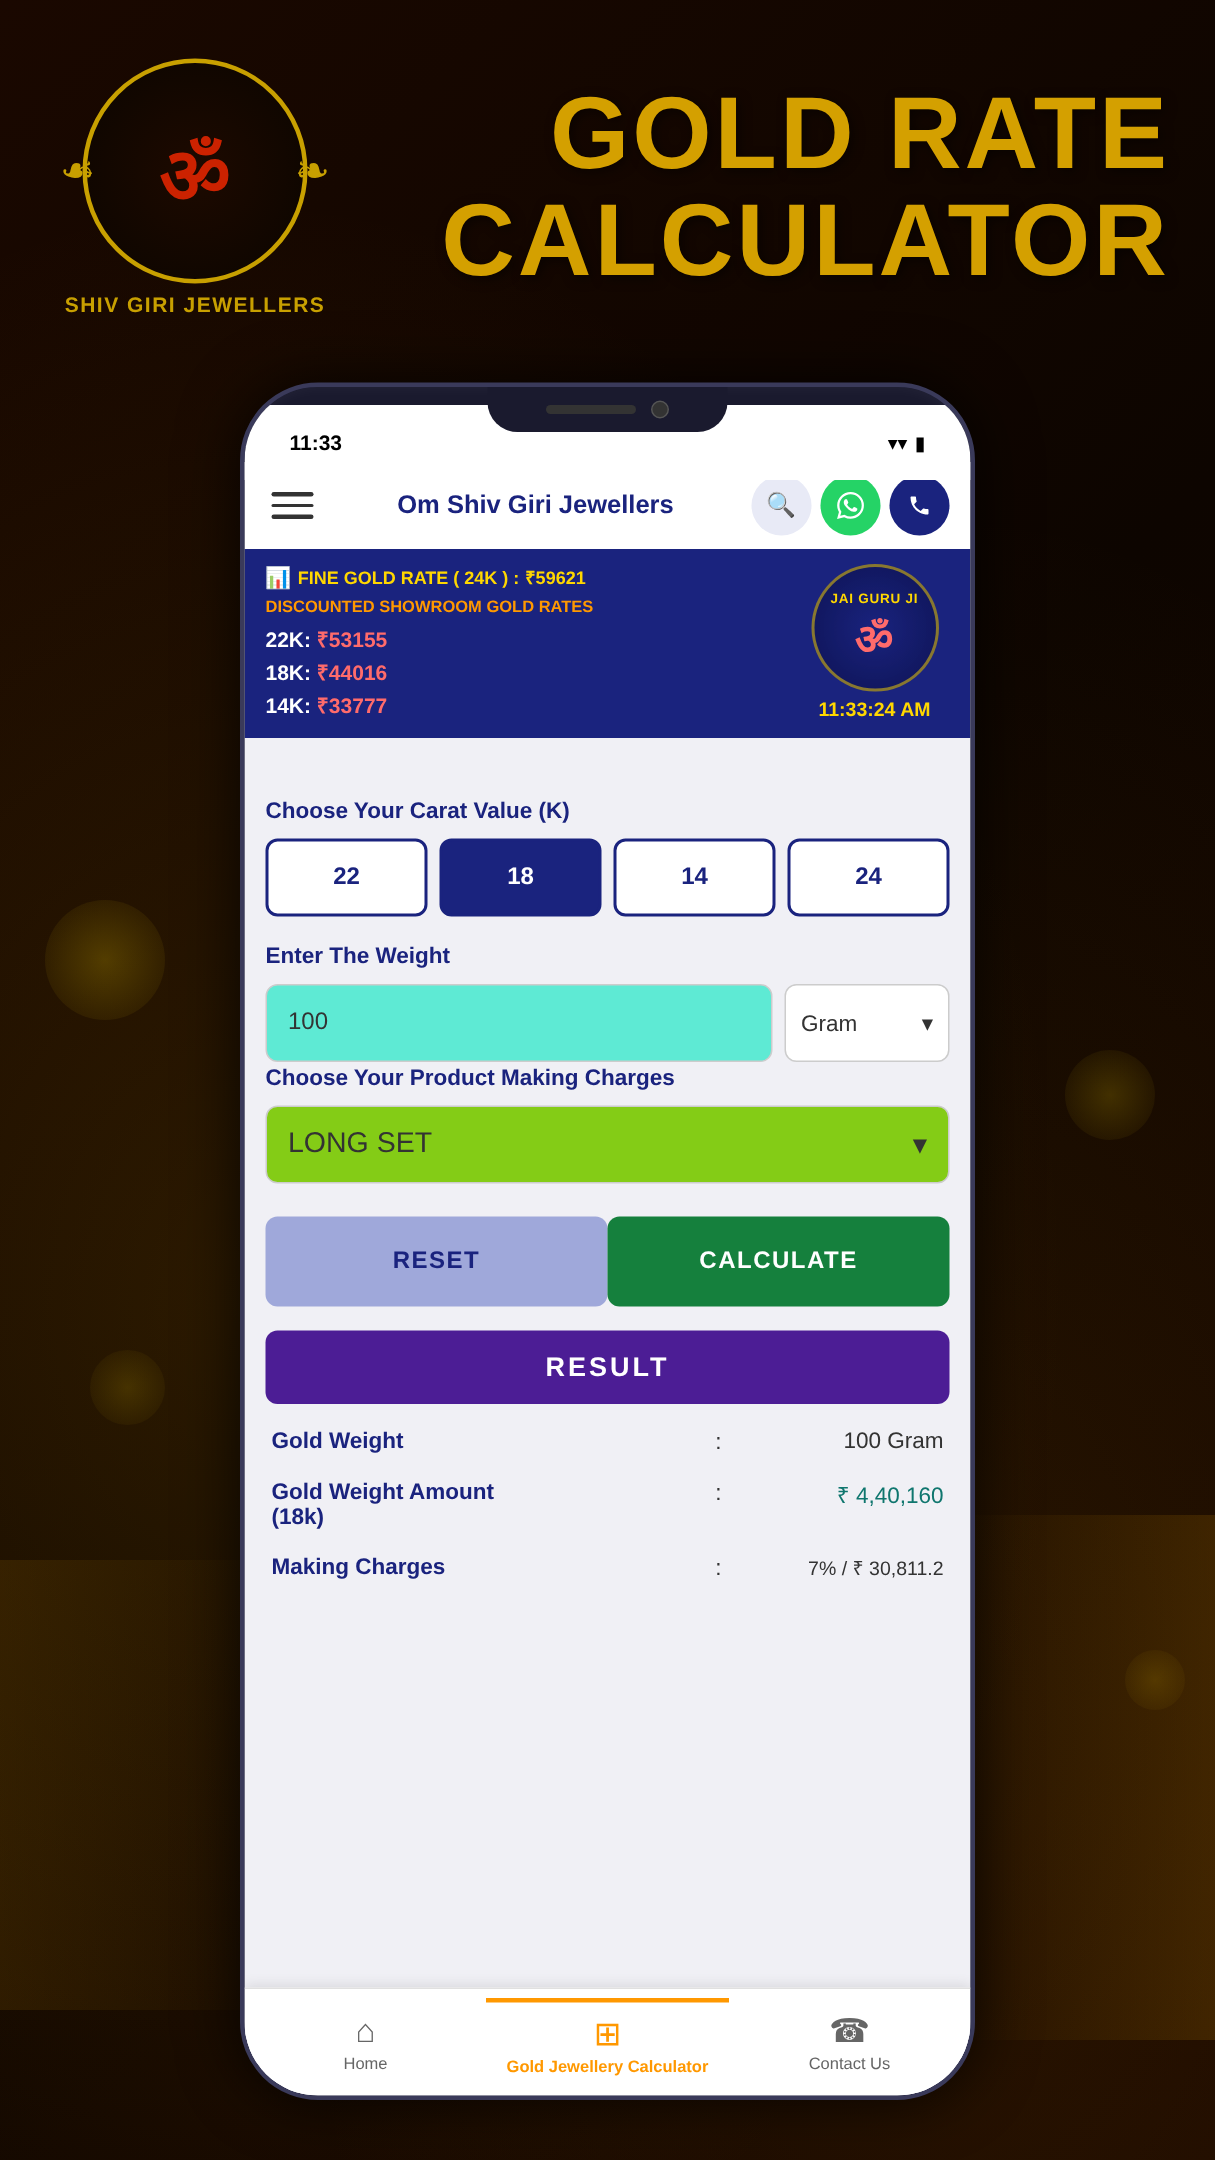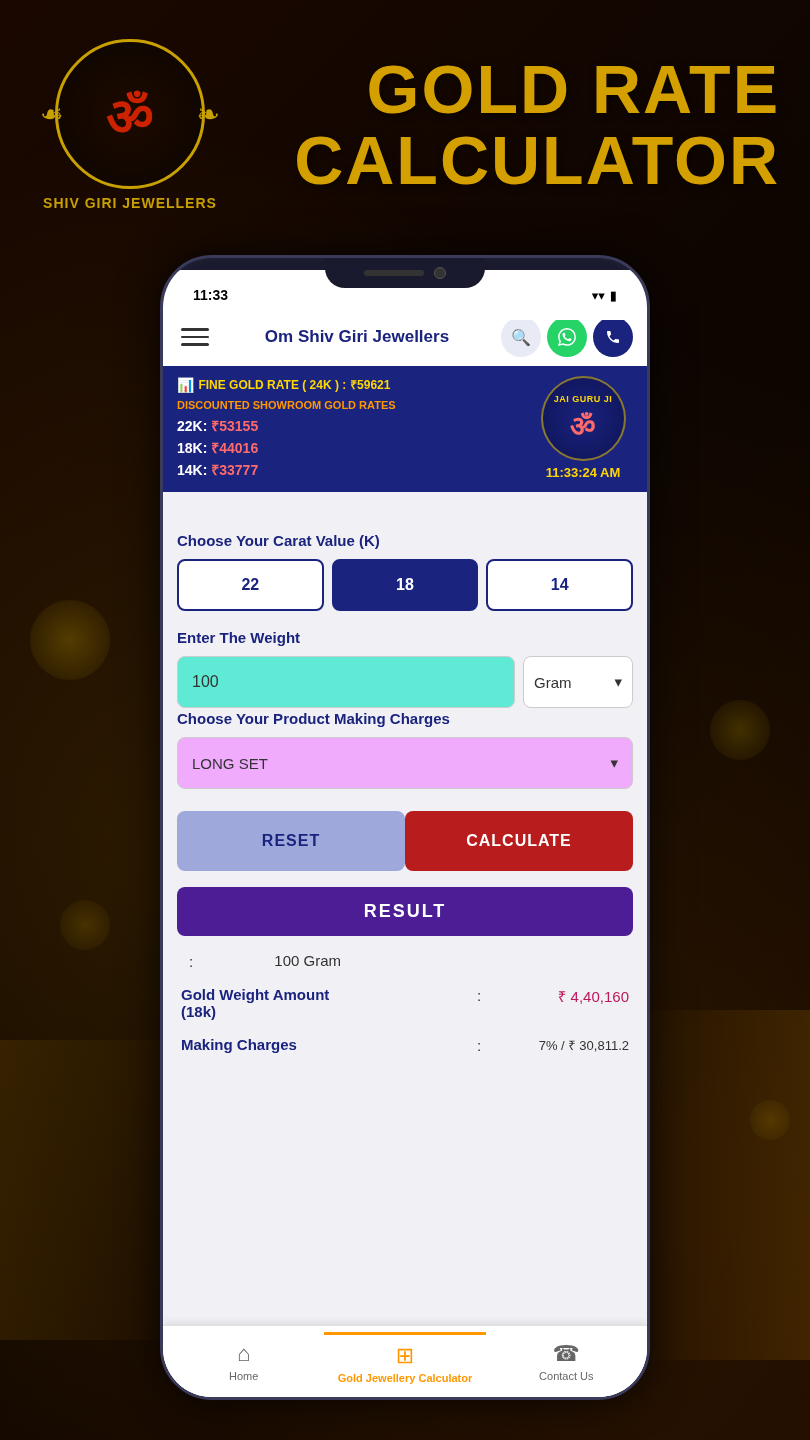--- a/index.html
+++ b/index.html
@@ -413,23 +413,23 @@
     }
 
     
     .making-charges-section { margin-bottom: 22px; }
 
     .making-charges-select {
       width: 100%;
       height: 52px;
       border: 1.5px solid #ccc;
       border-radius: 8px;
-      background: #f0abfc;
+      background: #84cc16;
       padding: 0 14px;
-      font-size: 15px;
+      font-size: 19px;
       color: #333;
       display: flex;
       align-items: center;
       justify-content: space-between;
       cursor: pointer;
     }
 
     
     .action-buttons {
       display: flex;
@@ -445,21 +445,21 @@
       color: #1a237e;
       font-size: 16px;
       font-weight: bold;
       cursor: pointer;
       letter-spacing: 1px;
     }
 
     .calculate-btn {
       flex: 1;
       height: 60px;
-      background: #b91c1c;
+      background: #15803d;
       border: none;
       border-radius: 8px;
       color: white;
       font-size: 16px;
       font-weight: bold;
       cursor: pointer;
       letter-spacing: 1px;
     }
 
     
@@ -499,21 +499,21 @@
       padding-top: 1px;
     }
 
     .result-value {
       width: 140px;
       text-align: right;
       font-size: 15px;
       color: #333;
     }
 
-    .result-value.red { color: #be185d; }
+    .result-value.red { color: #0f766e; }
 
     
     .bottom-nav {
       position: absolute;
       bottom: 0;
       left: 0;
       right: 0;
       height: 72px;
       background: white;
       display: flex;
@@ -671,20 +671,21 @@
       </div>
 
       <div class="calc-content" style="height: calc(100% - 72px); overflow-y: auto; padding-bottom: 80px;">
 
         <div style="margin-top: 24px;">
           <div class="section-label">Choose Your Carat Value (K)</div>
           <div class="carat-buttons">
             <button class="carat-btn">22</button>
             <button class="carat-btn active">18</button>
             <button class="carat-btn">14</button>
+            <button class="carat-btn">24</button>
           </div>
         </div>
 
         <div class="weight-section">
           <div class="section-label">Enter The Weight</div>
           <div class="weight-input-row">
             <input class="weight-input" type="number" value="100" style="">
             <div class="weight-unit-select">
               <span>Gram</span>
               <span>▾</span>
@@ -703,20 +704,21 @@
         <div class="action-buttons">
           <button class="reset-btn">RESET</button>
           <button class="calculate-btn">CALCULATE</button>
         </div>
 
         <div class="result-header">RESULT</div>
 
         <div class="result-rows">
 
           <div class="result-row">
+            <div class="result-label">Gold Weight</div>
             <div class="result-colon">:</div>
             <div class="result-value">100 Gram</div>
           </div>
 
           <div class="result-row">
             <div class="result-label">
               <div>Gold Weight Amount</div>
               <div>(18k)</div>
             </div>
             <div class="result-colon">:</div>

